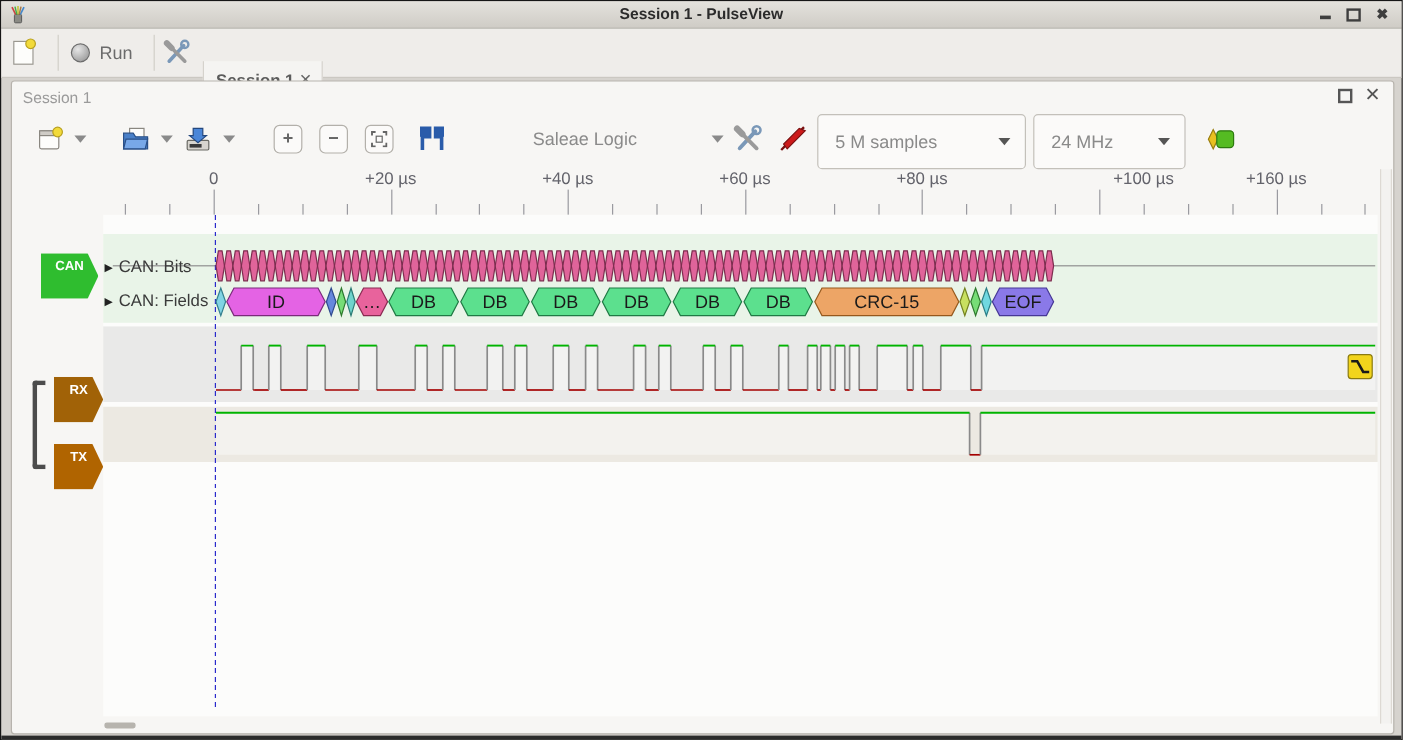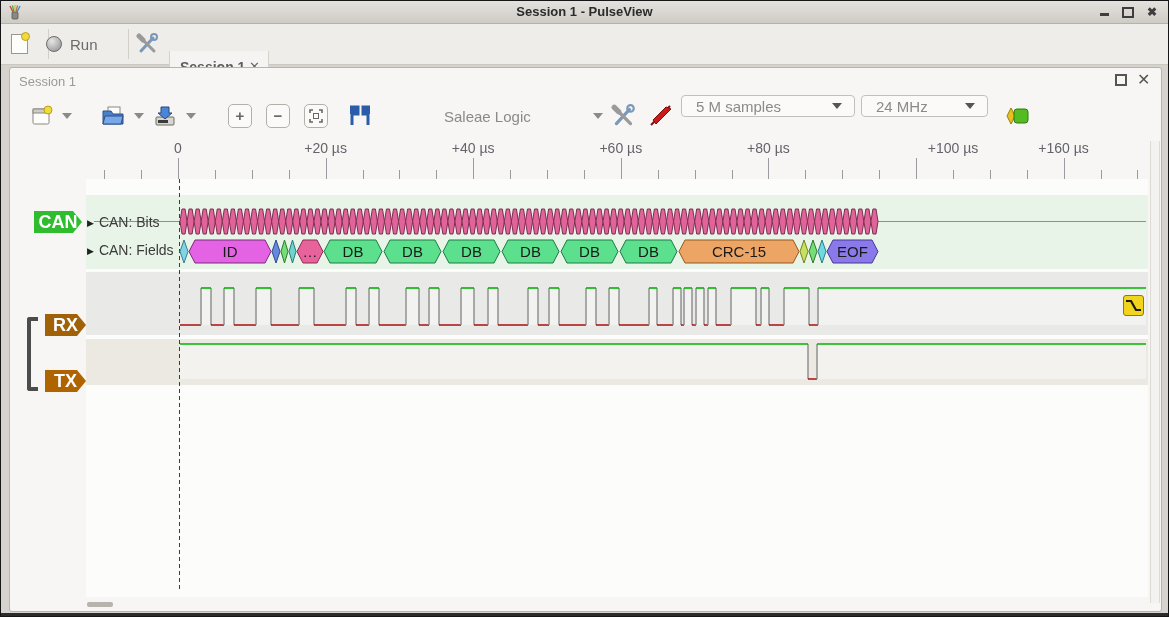--- a/index.html
+++ b/index.html
@@ -19,21 +19,21 @@
   .wb-min i{display:inline-block;width:9px;height:3px;background:#3e3e3e;margin-top:8px;}
   
   .main-toolbar{position:absolute;left:0;top:23px;width:100%;height:40px;
     background:#efedea;border-bottom:1px solid #cbc8c2;}
   .sep{position:absolute;top:5px;width:1px;height:30px;background:#d2cfc9;}
   .tb-btn{position:absolute;top:5px;height:30px;display:flex;align-items:center;}
   .newfile{left:10px;width:26px;}
   .page-ic{position:relative;width:15px;height:18px;background:#fdfdfb;border:1px solid #9a978f;}
   .page-ic .dot{position:absolute;right:-3px;top:-3px;width:7px;height:7px;border-radius:50%;
     background:#f2da3a;border:1px solid #b8a020;}
-  .runbtn{left:45px;width:64px;cursor:default;}
+  .runbtn{left:58px;width:64px;cursor:default;}
   .run-circle{width:14px;height:14px;border-radius:50%;margin-right:8px;
     background:radial-gradient(circle at 35% 30%,#e6e6e6,#8d8d8d);border:1px solid #6c6c6c;}
   .run-label{font-size:15px;color:#6b6b6b;}
   .tab{position:absolute;left:168px;top:27px;width:100px;height:36px;background:#f5f4f2;
     border-right:1px solid #d5d2cc;border-left:1px solid #d5d2cc;box-sizing:border-box;}
   .tab .underline{position:absolute;left:0;bottom:0;width:100%;height:4px;background:#8ab4dd;}
   .tab .tlabel{position:absolute;left:10px;top:8px;font-size:14px;font-weight:bold;color:#5c5c5c;}
   .tab .tclose{position:absolute;right:8px;top:8px;font-size:13px;color:#666;}
   
   .subwindow{position:absolute;left:8px;top:66px;width:1153px;height:545px;
@@ -42,21 +42,21 @@
   .sw-btn{position:absolute;top:72px;color:#555;font-size:14px;}
   .sw-restore{left:1114px;}.sw-restore i{display:inline-block;width:8px;height:8px;border:2px solid #555;}
   .sw-close{left:1136px;font-size:16px;line-height:14px;}
   
   .sub-toolbar{position:absolute;left:8px;top:94px;width:1153px;height:42px;}
   .st-item{position:absolute;top:0;height:42px;display:flex;align-items:center;}
   .drop-caret{width:0;height:0;border-left:5px solid transparent;border-right:5px solid transparent;
     border-top:6px solid #8a8a8a;margin-left:9px;}
   .sq-btn{width:24px;height:24px;border:1px solid #b3b0aa;border-radius:5px;background:#fbfaf9;
     color:#666;font-size:15px;font-weight:bold;text-align:center;line-height:22px;box-sizing:border-box;}
-  .combo{height:22px;border:1px solid #c3c0ba;border-radius:4px;background:#fbfaf9;
+  .combo{height:46px;border:1px solid #c3c0ba;border-radius:4px;background:#fbfaf9;
     display:flex;align-items:center;box-sizing:border-box;padding:0 12px 0 14px;}
   .combo span{font-size:15px;color:#8a8a8a;}
   .combo .drop-caret{border-top-color:#555;}
   .device-label{font-size:15px;color:#8a8a8a;}
   
   .ruler{position:absolute;left:0;top:136px;width:1169px;height:42px;}
   .rul-label{position:absolute;top:3px;transform:translateX(-50%);font-size:14px;color:#63636b;white-space:nowrap;}
   .tick{position:absolute;width:1px;background:#9a9aa0;}
   .tick.minor{top:33px;height:9px;}
   .tick.major{top:21px;height:21px;}
@@ -64,21 +64,21 @@
   .trace-white{position:absolute;left:85px;top:178px;width:1062px;height:418px;background:#fcfcfb;}
   .row-bg{position:absolute;left:85px;width:1062px;}
   .row-decode{top:194px;height:74px;background:#e9f4e8;}
   .row-rx{top:271px;height:63px;background:#e9e9e8;}
   .row-tx{top:338px;height:46px;background:#ece9e2;}
   .centerline{position:absolute;height:1px;background:#8f8f8f;}
   .trigger-line{position:absolute;left:178px;top:178px;width:1px;height:412px;
     background:repeating-linear-gradient(to bottom,#2a2acc 0 4px,transparent 4px 7px);}
   svg.overlay{position:absolute;left:0;top:0;pointer-events:none;}
   
-  .tag{position:absolute;height:22px;color:#fff;font-size:18px;font-weight:bold;
+  .tag{position:absolute;height:38px;color:#fff;font-size:11px;font-weight:bold;
     text-align:center;line-height:22px;
     clip-path:polygon(0 0,calc(100% - 9px) 0,100% 50%,calc(100% - 9px) 100%,0 100%);}
   .tag-can{left:33px;top:210px;width:48px;background:#2fbd2f;}
   .tag-rx{left:44px;top:313px;width:41px;background:#a16207;}
   .tag-tx{left:44px;top:369px;width:41px;background:#b06400;}
   .row-label{position:absolute;font-size:14px;color:#3a3a3a;white-space:nowrap;}
   .expander{font-size:9px;color:#222;margin-right:5px;vertical-align:1px;}
   .group-bracket{position:absolute;left:26px;top:316px;width:11px;height:74px;
     border-left:4px solid #4c4c4c;border-top:4px solid #4c4c4c;border-bottom:4px solid #4c4c4c;
     border-radius:3px 0 0 3px;box-sizing:border-box;}

